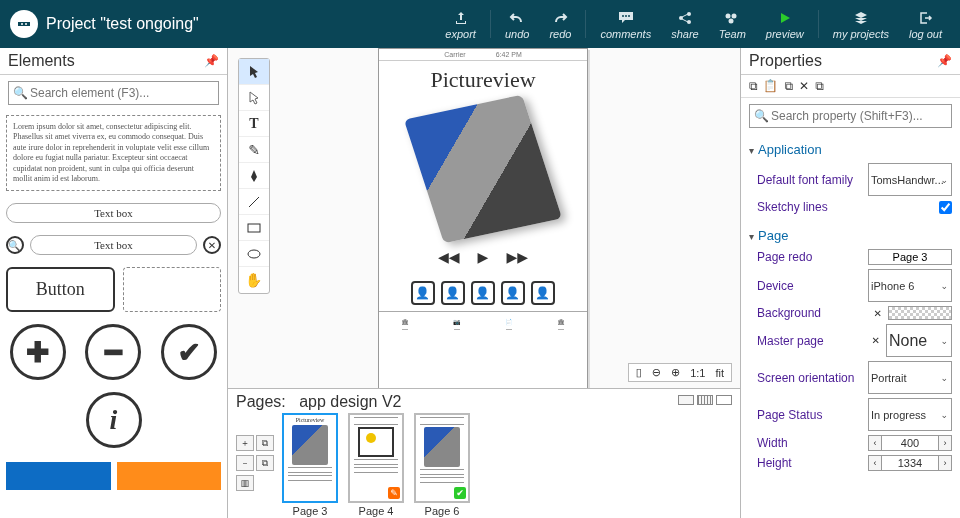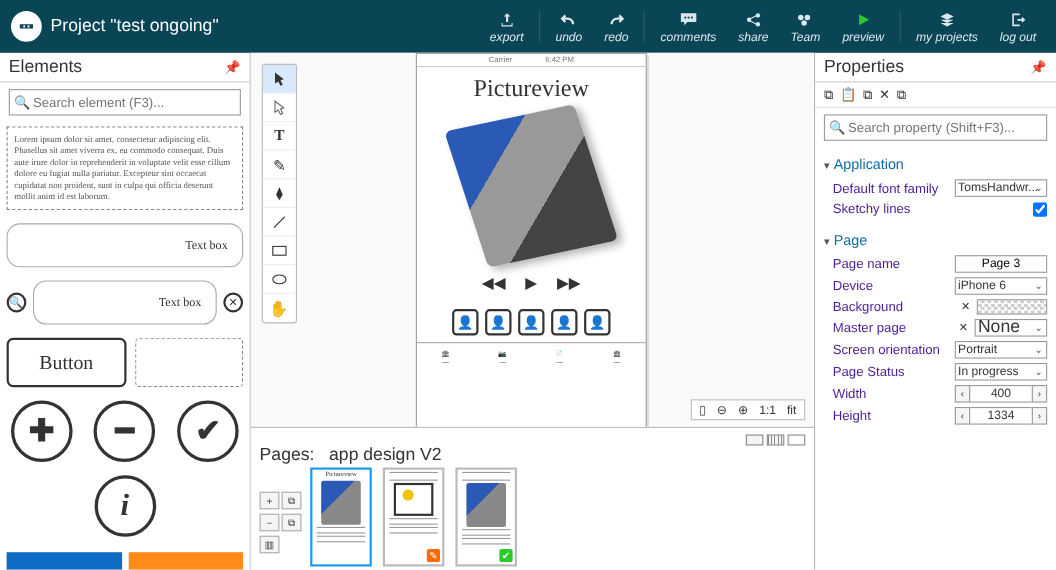--- a/index.html
+++ b/index.html
@@ -16,21 +16,21 @@
 .main { display: flex; height: 470px; }
 .panel-left { width: 228px; border-right: 1px solid #b8b8b8; display: flex; flex-direction: column; }
 .panel-right { width: 220px; border-left: 1px solid #b8b8b8; display: flex; flex-direction: column; }
 .panel-center { flex: 1; display: flex; flex-direction: column; background: #fafafa; position: relative; }
 .panel-header { display: flex; align-items: center; padding: 4px 8px; font-size: 16px; border-bottom: 1px solid #ccc; }
 .pin { margin-left: auto; font-size: 12px; color: #555; }
 .search { display: flex; align-items: center; border: 1px solid #999; margin: 6px 8px; padding: 2px 4px; background: #fff; }
 .search input { border: none; outline: none; flex: 1; font-size: 12px; padding: 2px; }
 .elements-scroll { flex: 1; overflow: hidden; padding: 4px 6px; }
 .lorem { border: 1px dashed #888; font-size: 8px; line-height: 1.3; padding: 6px; color: #555; font-family: Georgia, serif; margin-bottom: 12px; }
-.textbox-item { border: 1px solid #aaa; border-radius: 12px; text-align: right; padding: 13px; font-family: "Comic Sans MS", cursive; font-size: 11px; margin-bottom: 12px; background: #fff; }
+.textbox-item { border: 1px solid #aaa; border-radius: 12px; text-align: center; padding: 3px; font-family: "Comic Sans MS", cursive; font-size: 11px; margin-bottom: 12px; background: #fff; }
 .textbox-row { display: flex; align-items: center; gap: 6px; margin-bottom: 12px; }
 .textbox-row .textbox-item { flex: 1; margin: 0; }
 .circle-icon-sm { width: 18px; height: 18px; border: 2px solid #333; border-radius: 50%; display: flex; align-items: center; justify-content: center; font-size: 10px; }
 .btn-row { display: flex; gap: 8px; margin-bottom: 12px; }
 .sketch-btn { flex: 1; border: 2px solid #333; border-radius: 6px; font-family: "Comic Sans MS", cursive; font-size: 18px; padding: 10px 4px; text-align: center; }
 .dashed-box { flex: 1; border: 1px dashed #888; border-radius: 4px; }
 .icon-grid { display: flex; flex-wrap: wrap; gap: 12px; justify-content: space-around; }
 .circle-big { width: 56px; height: 56px; border: 3px solid #333; border-radius: 50%; display: flex; align-items: center; justify-content: center; font-size: 28px; font-weight: bold; font-family: "Comic Sans MS", cursive; }
 .color-swatch { height: 28px; display: flex; gap: 6px; margin-top: 14px; }
 .swatch { flex: 1; }
@@ -75,21 +75,21 @@
 .vc { width: 16px; height: 10px; border: 1px solid #888; background: #f5f5f5; }
 .vc.grid { background: repeating-linear-gradient(90deg,#888 0 1px,#f5f5f5 1px 3px), repeating-linear-gradient(0deg,#888 0 1px,#f5f5f5 1px 3px); }
 .prop-toolbar { display: flex; gap: 6px; padding: 4px 8px; border-bottom: 1px solid #ddd; font-size: 12px; }
 .prop-toolbar span { cursor: pointer; }
 .prop-section { padding: 4px 8px; }
 .prop-sec-title { color: #0a6aa8; font-size: 13px; padding: 4px 0; cursor: pointer; }
 .prop-sec-title::before { content: "▾"; font-size: 10px; margin-right: 4px; color: #555; }
 .prop-row { display: flex; align-items: center; padding: 2px 0 2px 8px; gap: 6px; }
 .prop-row label { flex: 1; color: #4c1d95; font-size: 12px; }
 .prop-input { width: 84px; border: 1px solid #999; font-size: 11px; padding: 1px 3px; background: #fff; text-align: center; }
-.prop-select { width: 84px; border: 1px solid #999; font-size: 11px; background: #fff; display:flex; align-items:center; padding: 0 2px; height: 16px; position:relative; }
+.prop-select { width: 84px; border: 1px solid #999; font-size: 11px; background: #fff; display:flex; align-items:center; padding: 0 2px; height: 33px; position:relative; }
 .prop-select::after { content:"⌄"; position:absolute; right:3px; font-size:9px; color:#555; }
 .prop-check { width: 13px; height: 13px; }
 .bg-swatch-prop { width: 64px; height: 14px; border: 1px solid #999; background: repeating-conic-gradient(#ccc 0 25%, #fff 0 50%) 0 0/6px 6px; }
 .prop-spinner { display: flex; align-items: center; }
 .spin-btn { width: 14px; height: 16px; border: 1px solid #999; display:flex; align-items:center; justify-content:center; font-size:9px; cursor:pointer; background:#f5f5f5; }
 .spin-val { width: 56px; height: 16px; border-top:1px solid #999; border-bottom:1px solid #999; text-align:center; font-size:11px; line-height:14px; }
 svg { display: block; }
 </style>
 </head>
 <body>
@@ -306,21 +306,21 @@
       <div class="zoom-ctrl">
         <span>▯</span>
         <span>⊖</span>
         <span>⊕</span>
         <span>1:1</span>
         <span>fit</span>
       </div>
     </div>
 
     <div class="pages-strip">
-      <div style="display:flex; flex-direction:column;margin-top:12px;">
+      <div style="display:flex; flex-direction:column;">
         <div>
           <span class="pages-label">Pages:</span>
           <span style="font-size:16px;">app design V2</span>
         </div>
         <div style="display:flex;">
           <div class="page-tools">
             <div class="page-tool-row">
                 <div class="page-tool">＋</div>
                 <div class="page-tool">⧉</div>
               </div>
@@ -400,21 +400,21 @@
       </div>
       <div class="prop-row">
         <label>Sketchy lines</label>
         <input type="checkbox" class="prop-check" checked="" style="">
       </div>
     </div>
 
     <div class="prop-section">
       <div class="prop-sec-title">Page</div>
       <div class="prop-row">
-        <label>Page name</label>
+        <label>Page redo</label>
         <input class="prop-input" value="Page 3" style="">
       </div>
       <div class="prop-132 prop-row">
         <label>Device</label>
         <div class="prop-select">
             <span>iPhone 6</span>
           </div>
       </div>
       <div class="prop-row">
         <label>Background</label>

